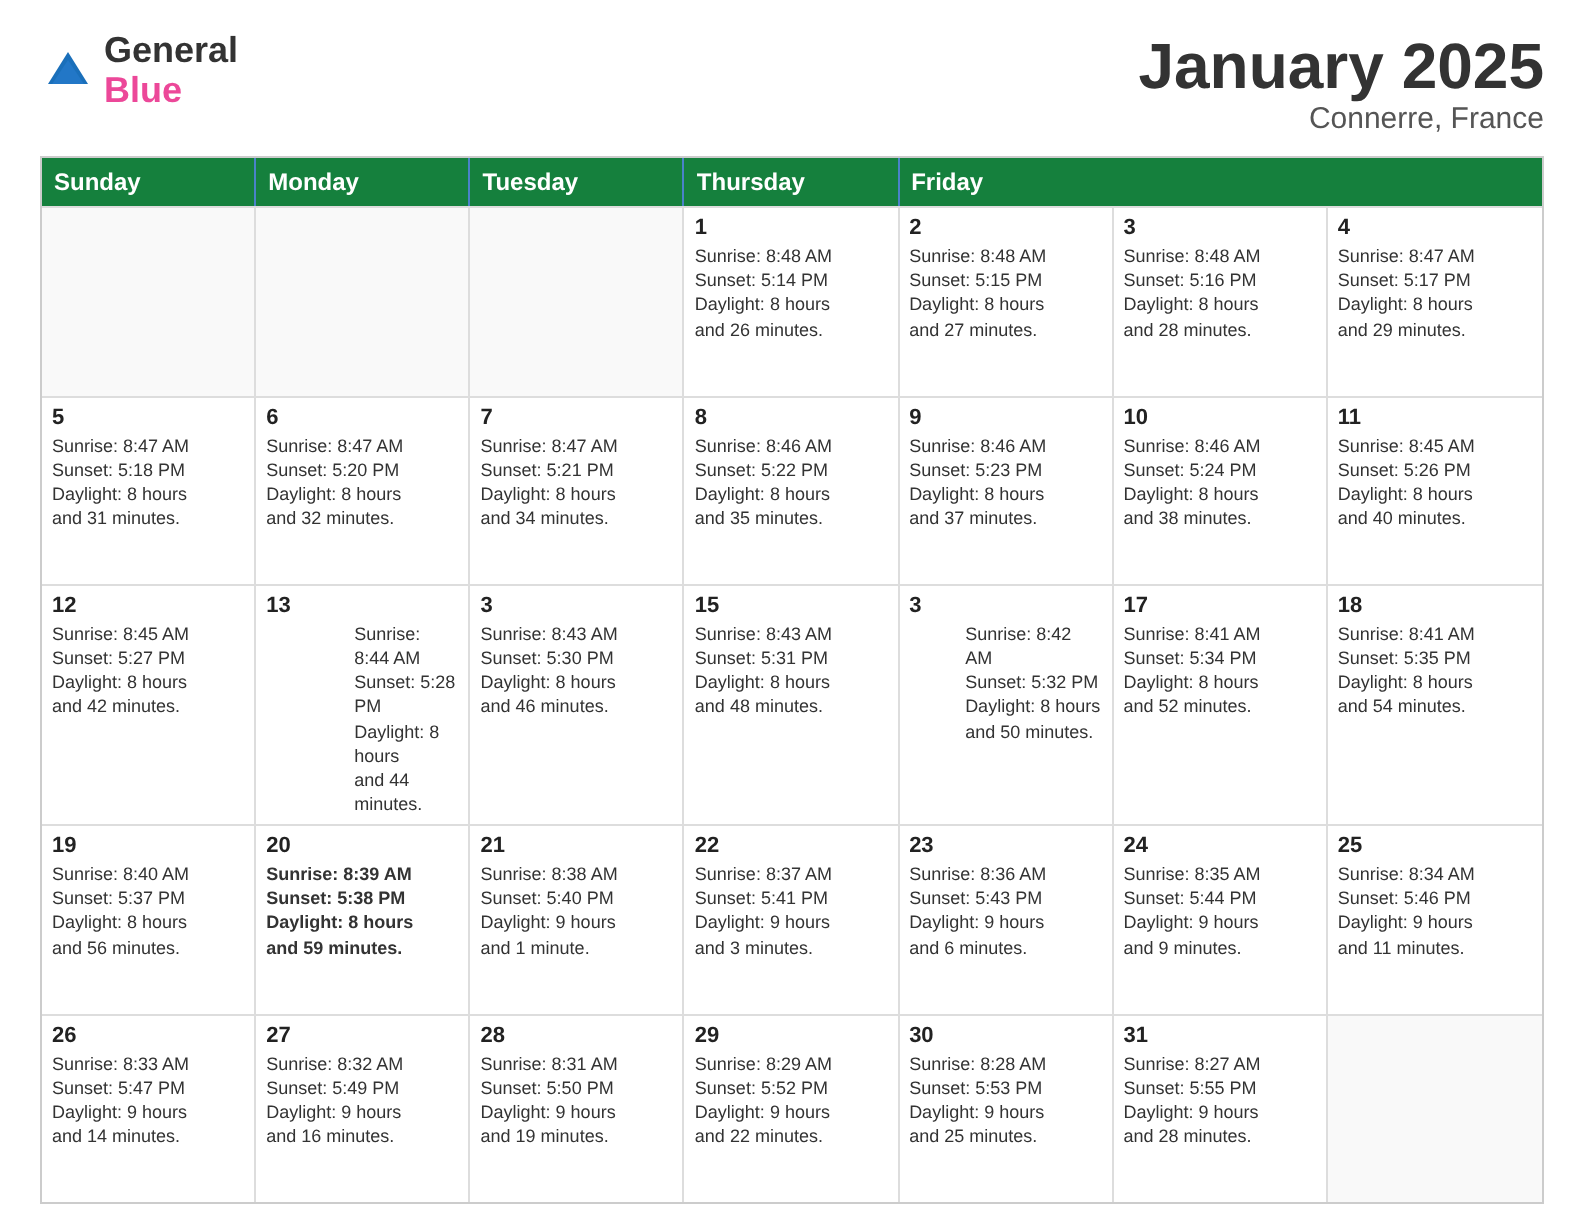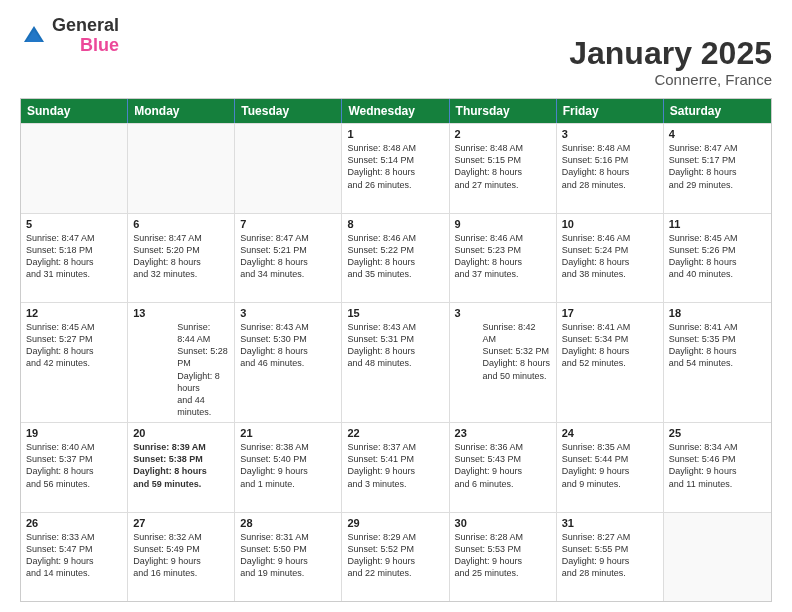--- a/index.html
+++ b/index.html
@@ -24,21 +24,20 @@
       margin-bottom: 10px;
     }
     .logo {
       display: flex;
       align-items: center;
     }
     .logo-text {
       display: flex;
       flex-direction: column;
       line-height: 1.1;
-      text-align: right;
     }
     .logo-general {
       font-size: 18px;
       font-weight: bold;
       color: #333;
     }
     .logo-blue {
       font-size: 18px;
       font-weight: bold;
       color: #ec4899;
@@ -49,21 +48,20 @@
       margin-right: 4px;
     }
     .title-block {
       text-align: right;
     }
     .month-title {
       font-size: 32px;
       font-weight: bold;
       color: #333;
       line-height: 1.1;
-      margin-top: 20px;
     }
     .location {
       font-size: 15px;
       color: #555;
     }
     .calendar {
       flex: 1;
       display: flex;
       flex-direction: column;
       border: 1px solid #ccc;
@@ -135,24 +133,22 @@
       <div class="month-title">January 2025</div>
       <div class="location">Connerre, France</div>
     </div>
   </div>
 
   <div class="calendar">
     <div class="cal-header">
     <div class="cal-header-cell">Sunday</div>
         <div class="cal-header-cell">Monday</div>
         <div class="cal-header-cell">Tuesday</div>
-        <div class="cal-header-cell">Wednesday</div>
         <div class="cal-header-cell">Thursday</div>
         <div class="cal-header-cell">Friday</div>
-        <div class="cal-header-cell">Saturday</div>
       </div>
     <div class="cal-body">
     <div class="cal-row">
           <div class="cal-cell empty"></div>
           <div class="cal-cell empty"></div>
           <div class="cal-cell empty"></div>
           <div class="cal-cell">
             <span class="day-num">1</span>
             <div class="cell-text" style="white-space: pre-line;">Sunrise: 8:48 AM
 Sunset: 5:14 PM

